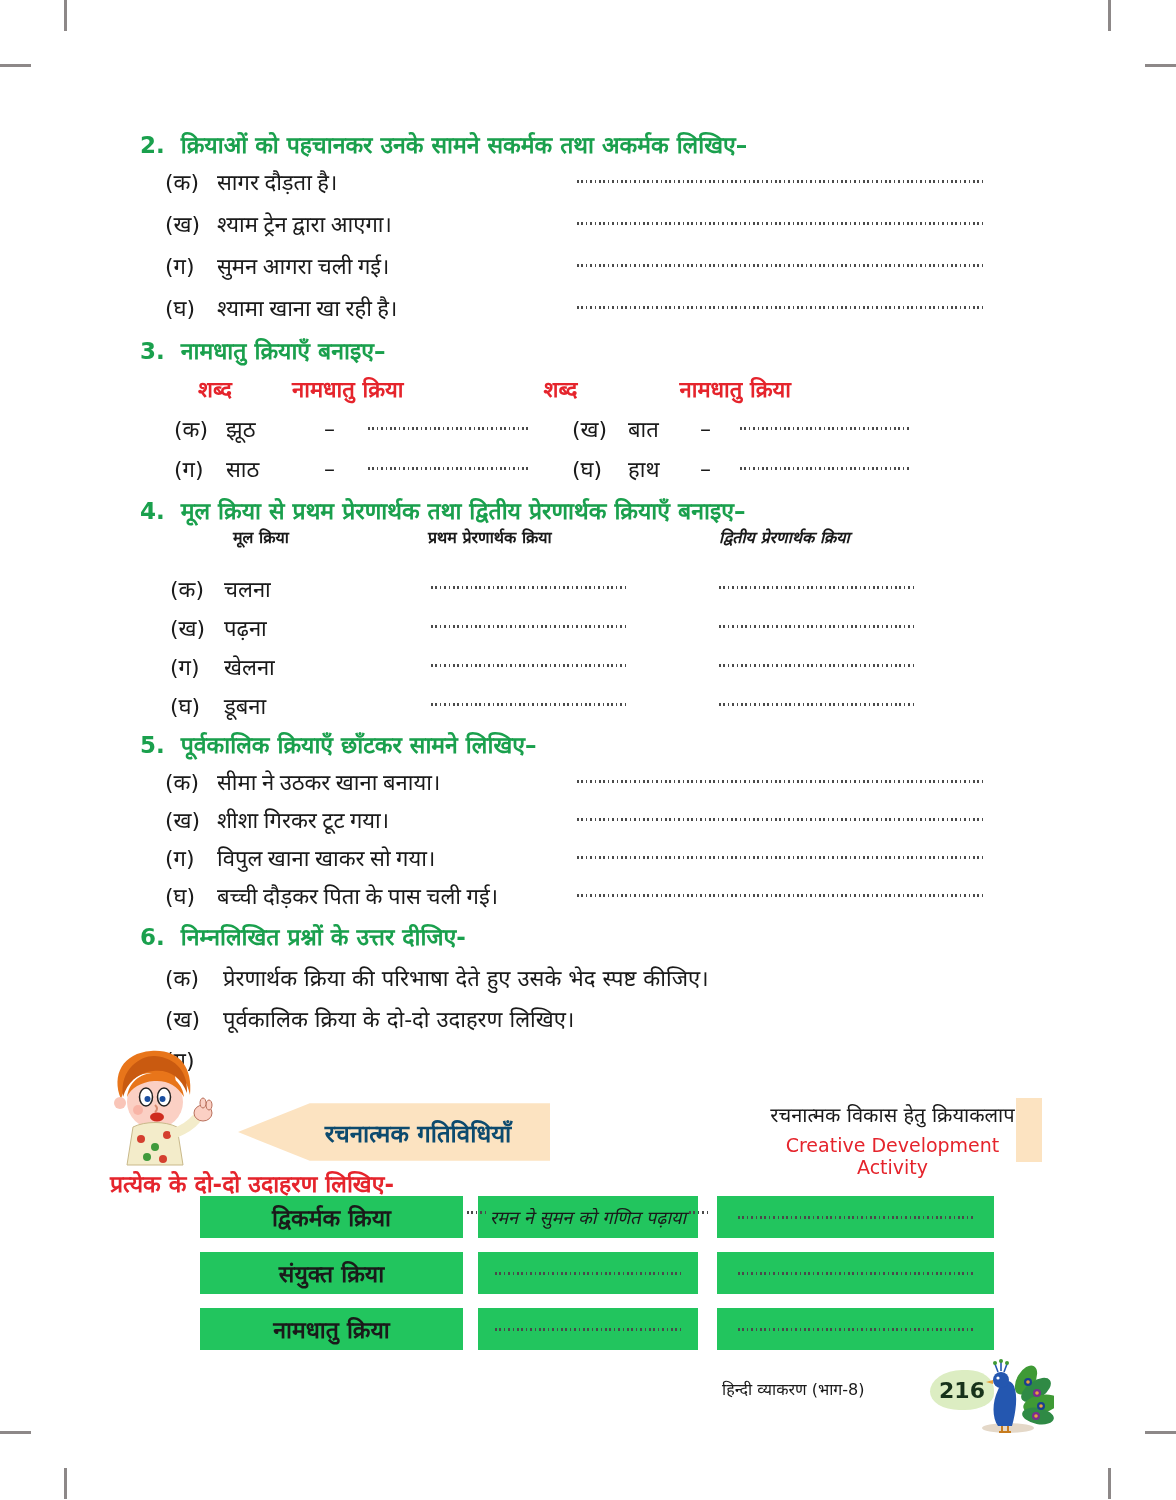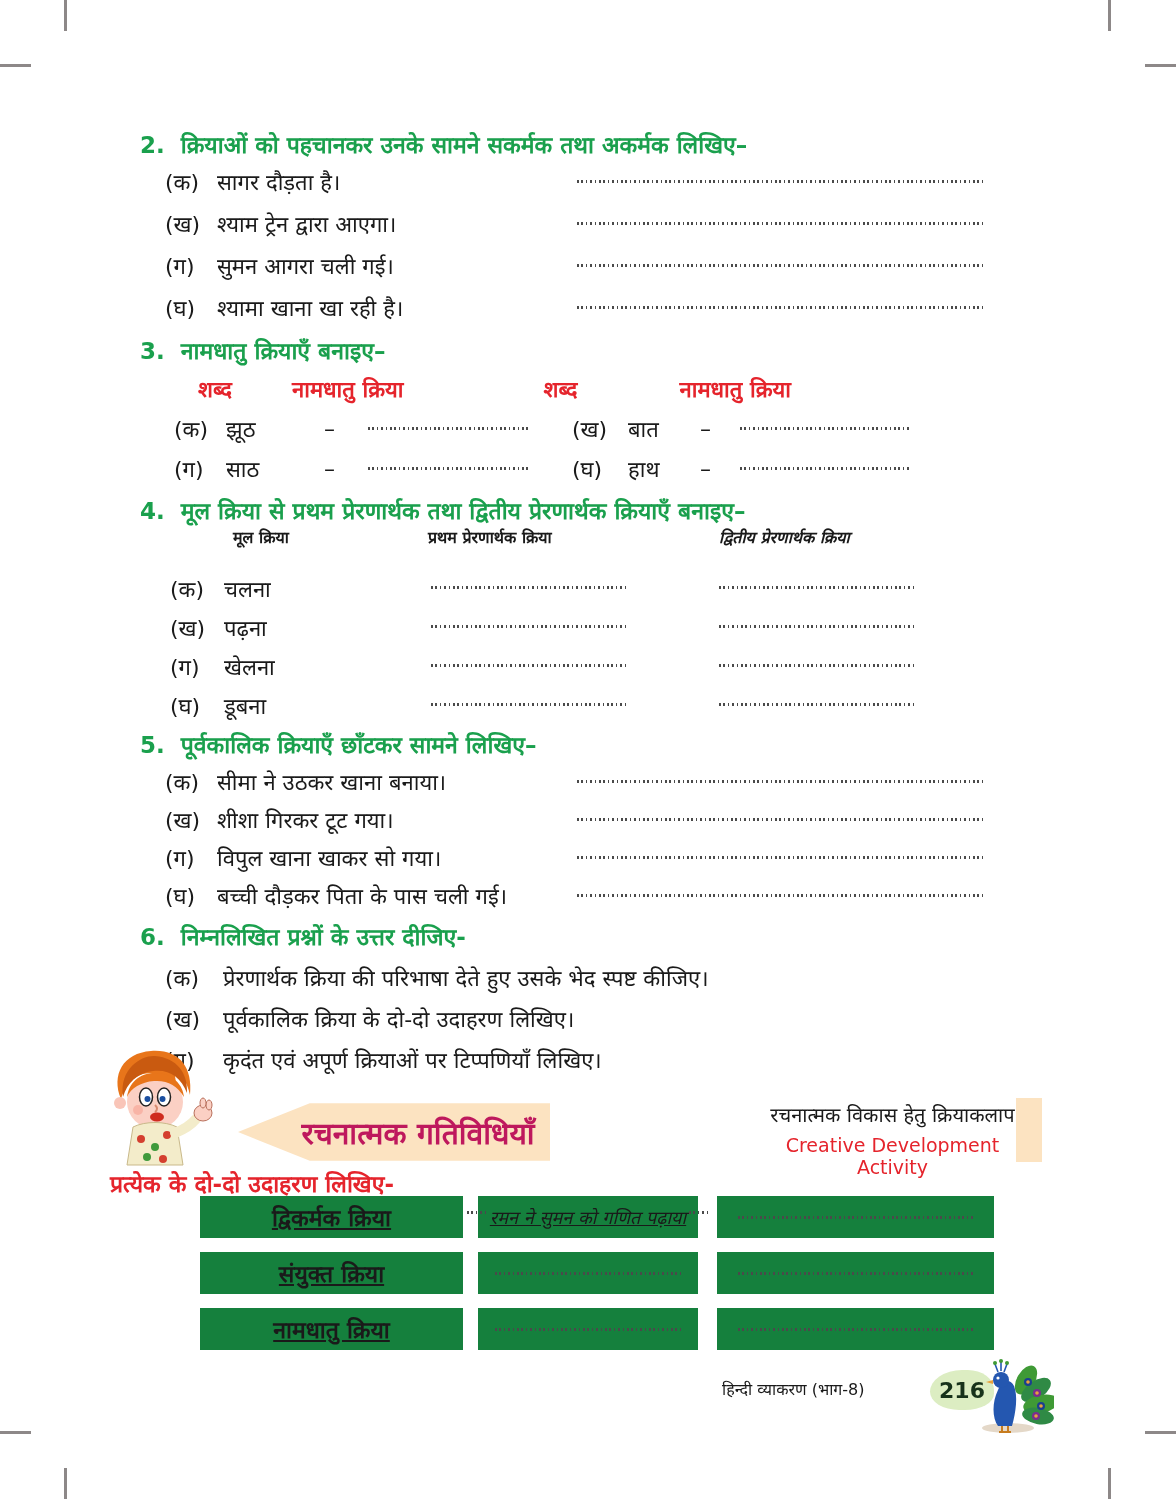--- a/index.html
+++ b/index.html
@@ -18,21 +18,21 @@
   .q-head .q-num { min-width:24px; }
   .q-item { display:flex; align-items:center; font-size:22px; }
   .q-item .marker { width:52px; flex:none; }
   .dots {
     height:3px; align-self:center;
     background-image:repeating-linear-gradient(to right, #4a4a4a 0 1.6px, transparent 1.6px 4.4px);
   }
   .fill { flex:1; margin-right:15px; }
 
   .q2 .q-item, .q5 .q-item { height:42px; padding-left:25px; }
-  .q2 .sent, .q5 .sent { min-width:352px; padding-right:8px; white-space:nowrap; }
+  .q2 .sent, .q5 .sent { min-width:352px; padding-right:8px; white-space:nowrap;font-family:Liberation Serif, serif; }
   .q2 { margin-bottom:6px; }
 
   .q3 .q-head { margin-top:2px; }
   .q3-headers { display:flex; font-weight:bold; font-size:22px; color:#e5242c; height:40px; align-items:center; margin-top:2px; }
   .q3-headers .h1 { margin-left:58px; }
   .q3-headers .h2 { margin-left:60px; }
   .q3-headers .h3 { margin-left:140px; }
   .q3-headers .h4 { margin-left:102px; }
   .q3-row { display:flex; align-items:center; font-size:22px; height:40px; padding-left:34px; }
   .q3-row .m { width:52px; flex:none; }
@@ -63,31 +63,31 @@
   .q6 .marker { width:58px; }
 
   
   .activity { position:absolute; left:0; top:1045px; width:1176px; height:150px; }
   .boy { position:absolute; left:93px; top:2px; }
   .banner {
     position:absolute; left:238px; top:57px; width:312px; height:60px;
     background:#fce3c1; display:flex; align-items:center; justify-content:center;
     clip-path:polygon(0 50%, 23% 2%, 100% 2%, 100% 98%, 23% 98%);
   }
-  .banner-title { color:#be185d; font-weight:bold; font-size:30px; padding-left:48px; white-space:nowrap; }
+  .banner-title { color:#0c4a6e; font-weight:bold; font-size:24px; padding-left:48px; white-space:nowrap; }
   .side-note { position:absolute; left:770px; top:56px; width:245px; text-align:center; }
   .side-note .hin { font-size:20px; color:#1a1a1a; }
   .side-note .eng { font-size:19px; color:#e5242c; margin-top:6px; }
   .side-bar { position:absolute; left:1016px; top:53px; width:26px; height:64px; background:#fce3c1; }
   .instruction { position:absolute; left:110px; top:122px; color:#e5242c; font-weight:bold; font-size:23px; }
 
   
   .worktable { position:absolute; left:0; top:1196px; width:1176px; }
   .wrow { display:flex; height:42px; margin-bottom:14px; }
-  .wcell { background:#15803d; display:flex; align-items:center; justify-content:center;text-decoration:underline; }
+  .wcell { background:#22c55e; display:flex; align-items:center; justify-content:center; }
   .wlabel { margin-left:200px; width:263px; font-weight:bold; font-size:23px; }
   .wmid   { margin-left:15px;  width:220px; }
   .wright { margin-left:19px;  width:277px; }
   .wcell .dots { width:85%; }
   .example { font-style:italic; font-size:18px; white-space:nowrap; display:flex; align-items:center; }
   .example .dseg { width:20px; height:3px; margin:0 3px; align-self:flex-start; margin-top:6px;
     background-image:repeating-linear-gradient(to right, #4a4a4a 0 1.6px, transparent 1.6px 4.4px); }
 
   
   .footer { position:absolute; left:0; top:1362px; width:1176px; height:80px; }
@@ -247,21 +247,20 @@
       <div class="q-item">
         <span class="marker">(क)</span>
         <span>प्रेरणार्थक क्रिया की परिभाषा देते हुए उसके भेद स्पष्ट कीजिए।</span>
       </div>
       <div class="q-item">
         <span class="marker">(ख)</span>
         <span>पूर्वकालिक क्रिया के दो-दो उदाहरण लिखिए।</span>
       </div>
       <div class="q-item">
         <span class="marker">(ग)</span>
-        <span>कृदंत एवं अपूर्ण क्रियाओं पर टिप्पणियाँ लिखिए।</span>
       </div>
     </section>
   </div>
 
   <div class="activity">
     <svg class="boy" width="130" height="122" viewBox="0 0 130 122" aria-hidden="true">
 
       <path d="M28,52 C18,28 30,6 58,4 C86,2 100,20 97,48 C94,34 88,26 80,24 C84,32 83,38 80,42 C74,30 62,24 50,27 C40,30 32,38 28,52 Z" fill="#e8751a"></path>
       <path d="M30,50 C26,20 50,8 62,9 C84,11 95,26 94,46 C88,30 76,22 60,24 C44,26 34,36 30,50 Z" fill="#c95a10"></path>
 

